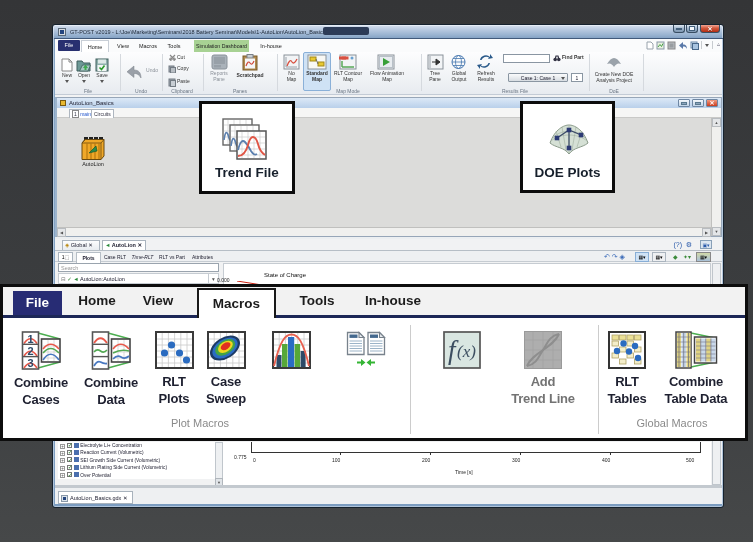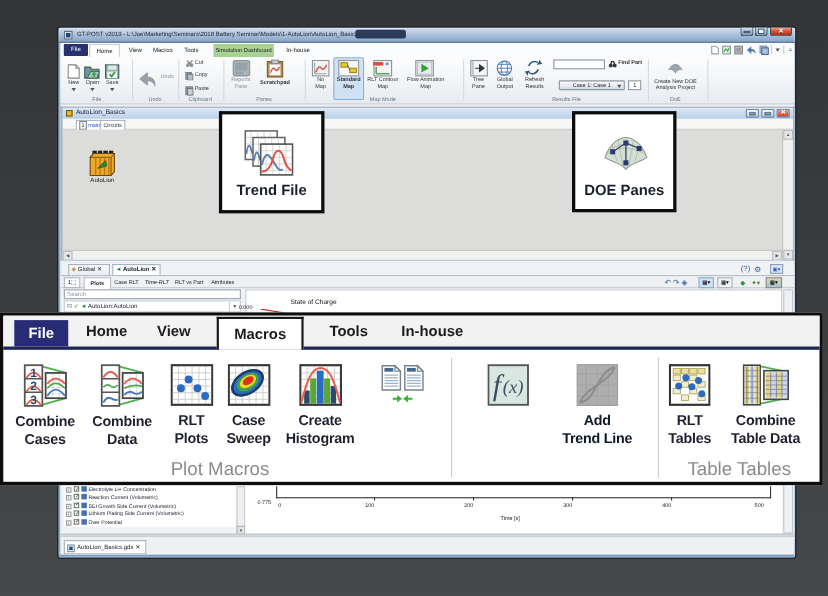--- a/index.html
+++ b/index.html
@@ -89,23 +89,23 @@
 
 
 #ovl { left:0px; top:284px; width:748px; height:157px; background:#fff; border:3px solid #0d0d0d; z-index:50; }
 #ovl .tabbar { position:absolute; left:0; top:0; width:742px; height:28px; background:#f2f2f2; }
 #ovl .navline { position:absolute; left:0; top:28px; width:742px; height:3px; background:#1c2757; }
 .otab { position:absolute; top:0; height:28px; font-size:13.5px; font-weight:bold; color:#1c1c1c; text-align:center; line-height:28px; }
 .otab.file { top:4px; height:24px; line-height:24px; background:#272c74; color:#fff; }
 .otab.sel { top:1px; height:30px; background:#fff; border:2px solid #191919; border-bottom:none; z-index:3; }
 .oitem { position:absolute; top:44px; width:78px; text-align:center; }
 .oitem .lbl { margin-top:5px; font-size:13px; font-weight:bold; color:#1e2030; line-height:16.5px; letter-spacing:-0.2px; }
-.oitem.dis .lbl { color:#0f172a; }
+.oitem.dis .lbl { color:#737373; }
 .osep { position:absolute; top:38px; height:109px; width:1px; background:#cccccc; }
-.ogl { position:absolute; top:130px; font-size:17px; color:#8a8a8a; text-align:center; }
+.ogl { position:absolute; top:130px; font-size:11px; color:#8a8a8a; text-align:center; }
 svg { display:block; }
 .cicon { margin:0 auto; }
 </style>
 </head>
 <body>
 
 <div id="win" class="abs">
   <div id="title" class="abs">
       <span class="appico"></span>
       <span class="txt">GT-POST v2019 - L:\Joe\Marketing\Seminars\2018 Battery Seminar\Models\1-AutoLion\AutoLion_Basics.gdx</span>
@@ -414,21 +414,21 @@
 <div class="callout" style="left:520px;top:101px;width:95px;height:92px;">
   <svg class="abs" style="left:25px;top:18px;" width="42" height="36" viewBox="0 0 42 36">
     <path d="M2,21 C7,7 16,3 21,3 C26,3 35,7 40,21 C34,26 26,25 21,32 C16,25 8,26 2,21 Z" fill="#d5e0d5" stroke="#8a9a8a" stroke-width="1"></path>
     <path d="M5,16 C12,7 30,7 37,16 M3,19 C12,11 30,11 39,19 M21,4 L21,31 M14,5 L18,28 M28,5 L24,28 M8,9 L13,25 M34,9 L29,25" stroke="#a0aea0" stroke-width="0.6" fill="none"></path>
     <path d="M9,16 L21,8 L33,13 M21,8 L21,26" stroke="#3a4a66" stroke-width="1.2" fill="none"></path>
     <rect x="18.7" y="5.7" width="4.6" height="4.6" fill="#2c3a74"></rect>
     <rect x="6.7" y="13.7" width="4.6" height="4.6" fill="#2c3a74"></rect>
     <rect x="30.7" y="10.7" width="4.6" height="4.6" fill="#2c3a74"></rect>
     <rect x="18.7" y="23.7" width="4.6" height="4.6" fill="#2c3a74"></rect>
   </svg>
-  <div class="cap" style="top:61px;">DOE Panes</div>
+  <div class="cap" style="top:61px;">DOE Plots</div>
 </div>
 
 <div id="ovl" class="abs">
   <div class="tabbar"></div>
   <div class="navline"></div>
   <div class="otab file" style="left:10px;width:49px;">File</div>
   <div class="otab" style="left:70px;width:48px;">Home</div>
   <div class="otab" style="left:133px;width:44px;">View</div>
   <div class="otab sel" style="left:194px;width:79px;">Macros</div>
   <div class="otab" style="left:290px;width:48px;">Tools</div>
@@ -499,21 +499,20 @@
     <svg class="cicon" width="39" height="38" viewBox="0 0 39 38">
       <rect x="1" y="1" width="37" height="36" fill="#fff" stroke="#3a3a3a" stroke-width="2"></rect>
       <path d="M7.2,2 L7.2,36 M13.4,2 L13.4,36 M19.6,2 L19.6,36 M25.8,2 L25.8,36 M32,2 L32,36 M2,8 L37,8 M2,14 L37,14 M2,20 L37,20 M2,26 L37,26 M2,32 L37,32" stroke="#c9c9c9" stroke-width="0.8"></path>
       <rect x="4.5" y="24" width="5" height="12" fill="#2d4a68"></rect>
       <rect x="10" y="13" width="5.5" height="23" fill="#57a839"></rect>
       <rect x="16" y="6" width="6.2" height="30" fill="#2a6cc4"></rect>
       <rect x="22.6" y="13" width="5.5" height="23" fill="#57a839"></rect>
       <rect x="28.6" y="20" width="5" height="16" fill="#2d4a68"></rect>
       <path d="M2,35 C8,10 13,3.5 19.5,3.5 C26,3.5 31,10 37,35" stroke="#e86050" stroke-width="1.9" fill="none"></path>
     </svg>
-    <div class="lbl">Create<br>Histogram</div>
   </div>
   <div class="oitem" style="left:324px;">
     <svg class="cicon" width="40" height="38" viewBox="0 0 40 38">
       <g>
         <path d="M1.5,1.5 L13,1.5 L18,6.5 L18,23.5 L1.5,23.5 Z" fill="#fff" stroke="#78828c" stroke-width="1.3"></path>
         <path d="M13,1.5 L13,6.5 L18,6.5 Z" fill="#e8ecf0" stroke="#78828c" stroke-width="1.1"></path>
         <rect x="3.5" y="3.5" width="8" height="3.4" fill="#44698e"></rect>
         <path d="M3.5,10 h12.5 M3.5,12.5 h12.5 M3.5,15 h12.5 M3.5,17.5 h12.5 M3.5,20 h12.5" stroke="#9cb4c8" stroke-width="1.2"></path>
       </g>
       <g transform="translate(20.5,0)">
@@ -586,14 +585,14 @@
         <rect x="36" y="7.5" width="4.5" height="23" fill="#c8d8ea"></rect>
       </g>
       <path d="M25.7,7.5 V30.5 M30.8,7.5 V30.5 M35.9,7.5 V30.5" stroke="#667" stroke-width="0.7"></path>
       <path d="M21,11 H40.5 M21,15 H40.5 M21,19 H40.5 M21,23 H40.5 M21,27 H40.5" stroke="#778" stroke-width="0.6"></path>
     </svg>
     <div class="lbl">Combine<br>Table Data</div>
   </div>
   <div class="osep" style="left:407px;"></div>
   <div class="osep" style="left:595px;"></div>
   <div class="ogl" style="left:147px;width:100px;">Plot Macros</div>
-  <div class="ogl" style="left:619px;width:100px;">Table Tables</div>
+  <div class="ogl" style="left:619px;width:100px;">Global Macros</div>
 </div>
 
 </body></html>

